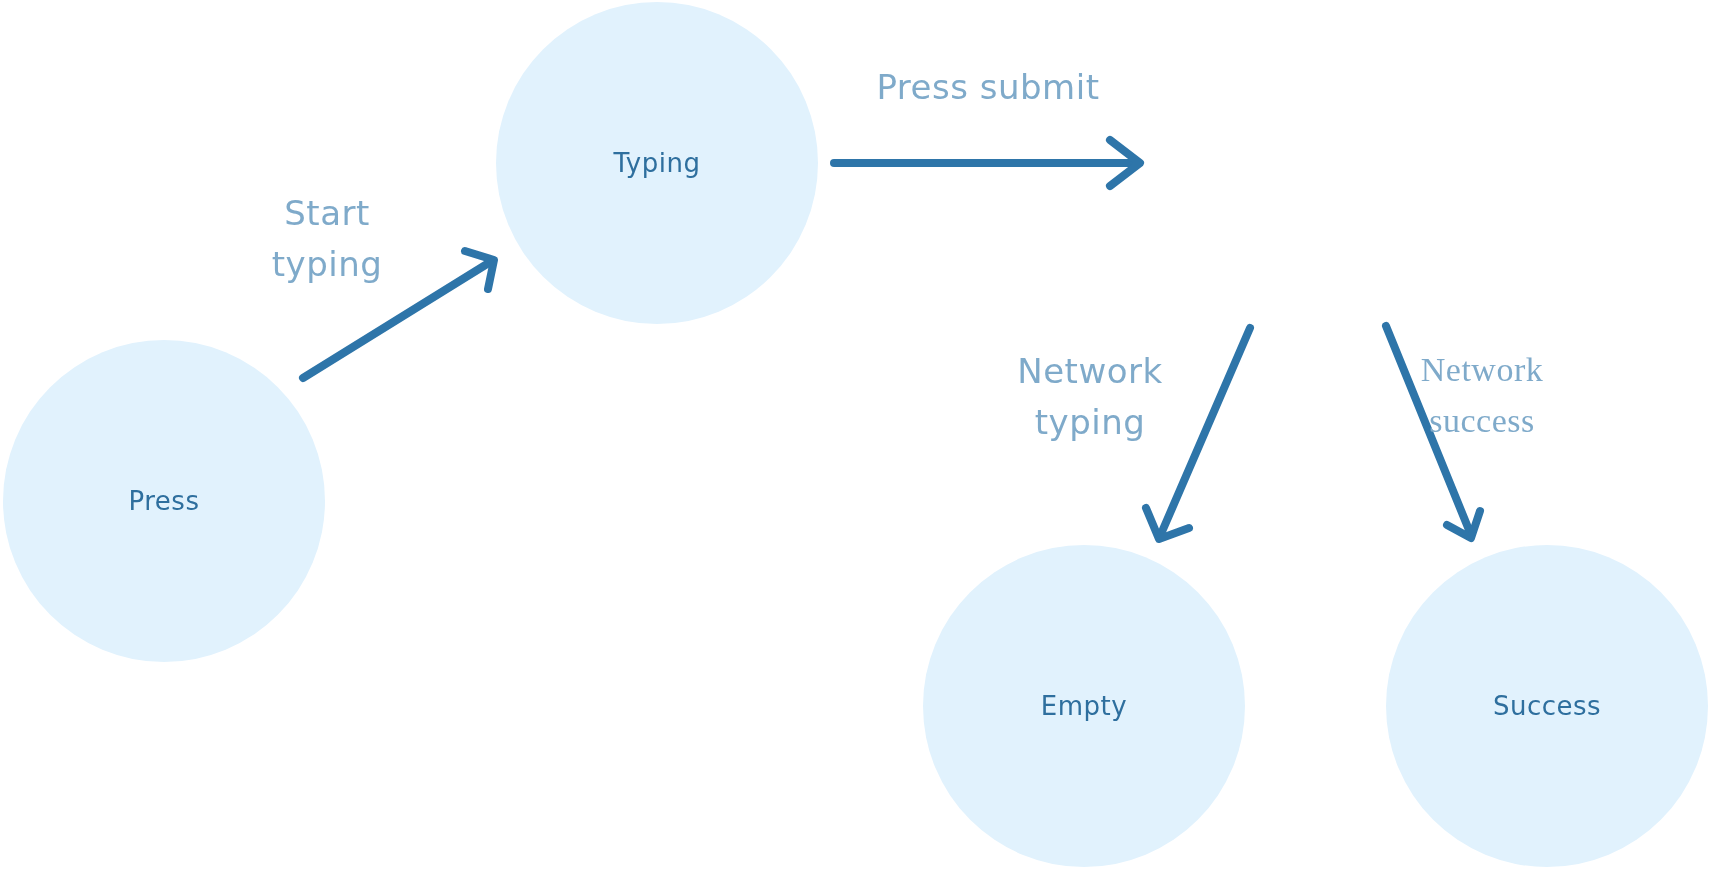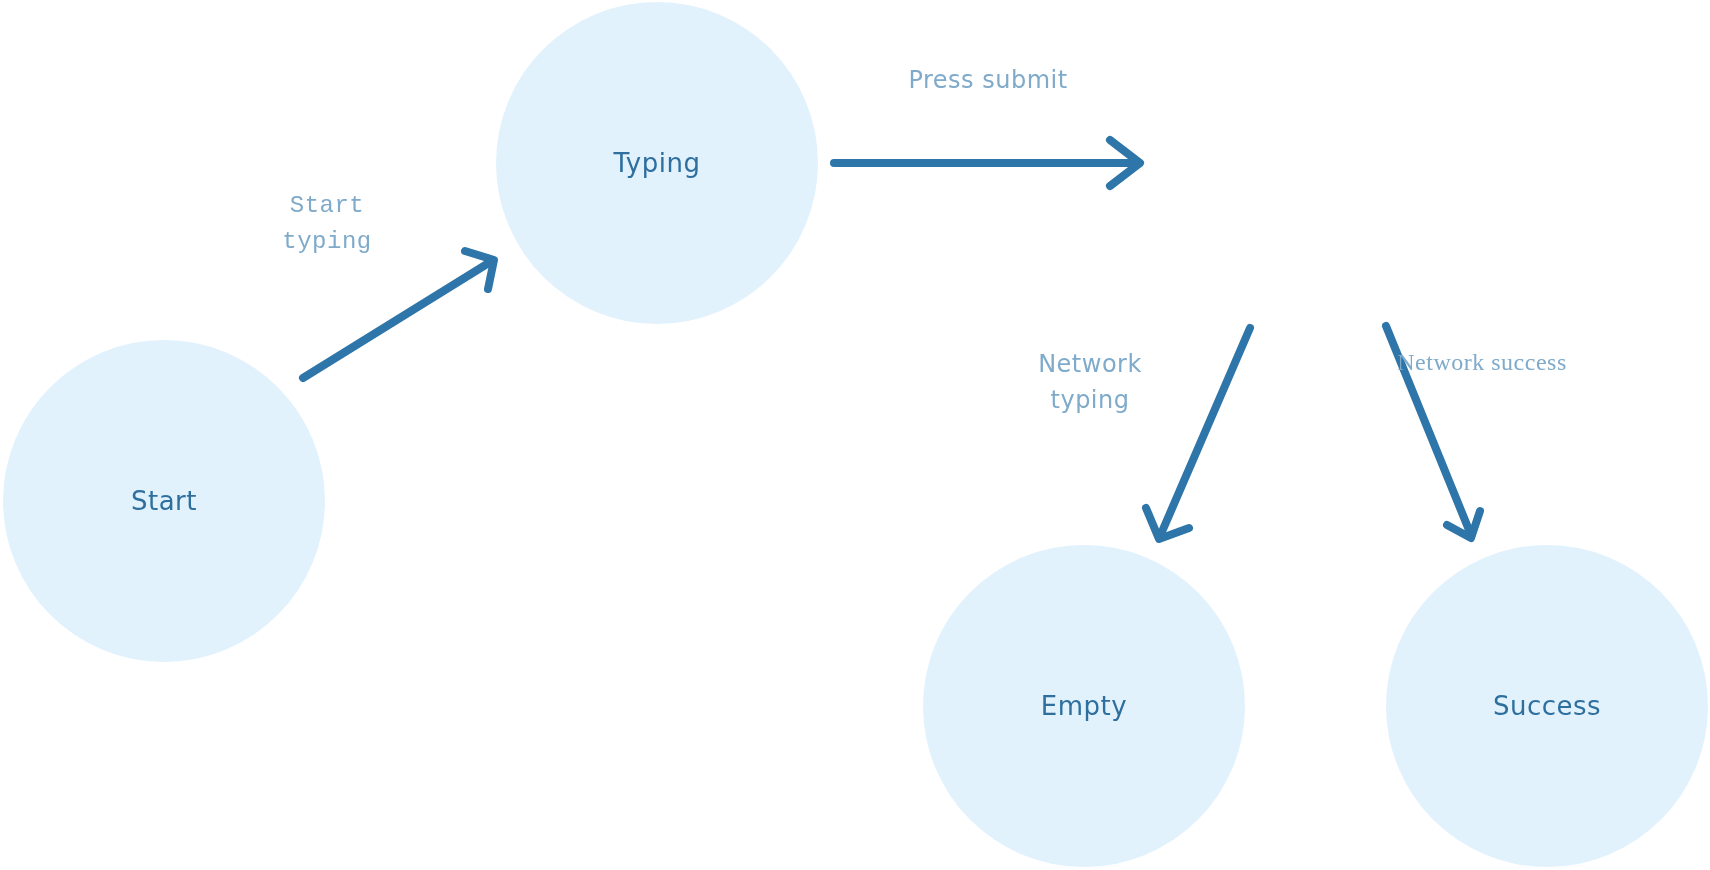--- a/index.html
+++ b/index.html
@@ -51,26 +51,26 @@
     letter-spacing: 0.5px;
   }
   .s-empty      { left: 3px;    top: 340px; }
   .s-typing     { left: 496px;  top: 2px;   }
   .s-submitting { left: 1167px; top: 2px;   }
   .s-error      { left: 923px;  top: 545px; }
   .s-success    { left: 1386px; top: 545px; }
   .edge-label {
     position: absolute;
     color: var(--edge-label);
-    font-size: 24px;
+    font-size: 34px;
     line-height: 1.5;
     text-align: center;
     letter-spacing: 0.5px;
   }
-  .l-start   { left: 252px;  top: 188px; width: 150px; font-family: Liberation Mono, monospace; }
+  .l-start   { left: 252px;  top: 188px; width: 150px; }
   .l-press   { left: 818px;  top: 62px;  width: 340px; }
   .l-error   { left: 1005px; top: 346px; width: 170px; }
   .l-success { left: 1392px; top: 344px; width: 180px; font-family: Liberation Serif, serif; }
 </style>
 </head>
 <body>
 
 <div class="canvas">
 
   <svg class="edges" viewBox="0 0 1710 870">
@@ -86,21 +86,21 @@
       <path d="M1250,328 L1161,534"></path>
       <path d="M1146,508 L1159,539 L1189,528"></path>
     </g>
     <g>
       <path d="M1386,326 L1469,530"></path>
       <path d="M1447,525 L1471,538 L1480,511"></path>
     </g>
   </svg>
 
   <div class="state s-empty">
-    <span>Start</span>
+    <span>Press</span>
   </div>
 
   <div class="state s-typing">
     <span>Typing</span>
   </div>
 
 
   <div class="state s-error">
     <span>Empty</span>
   </div>

